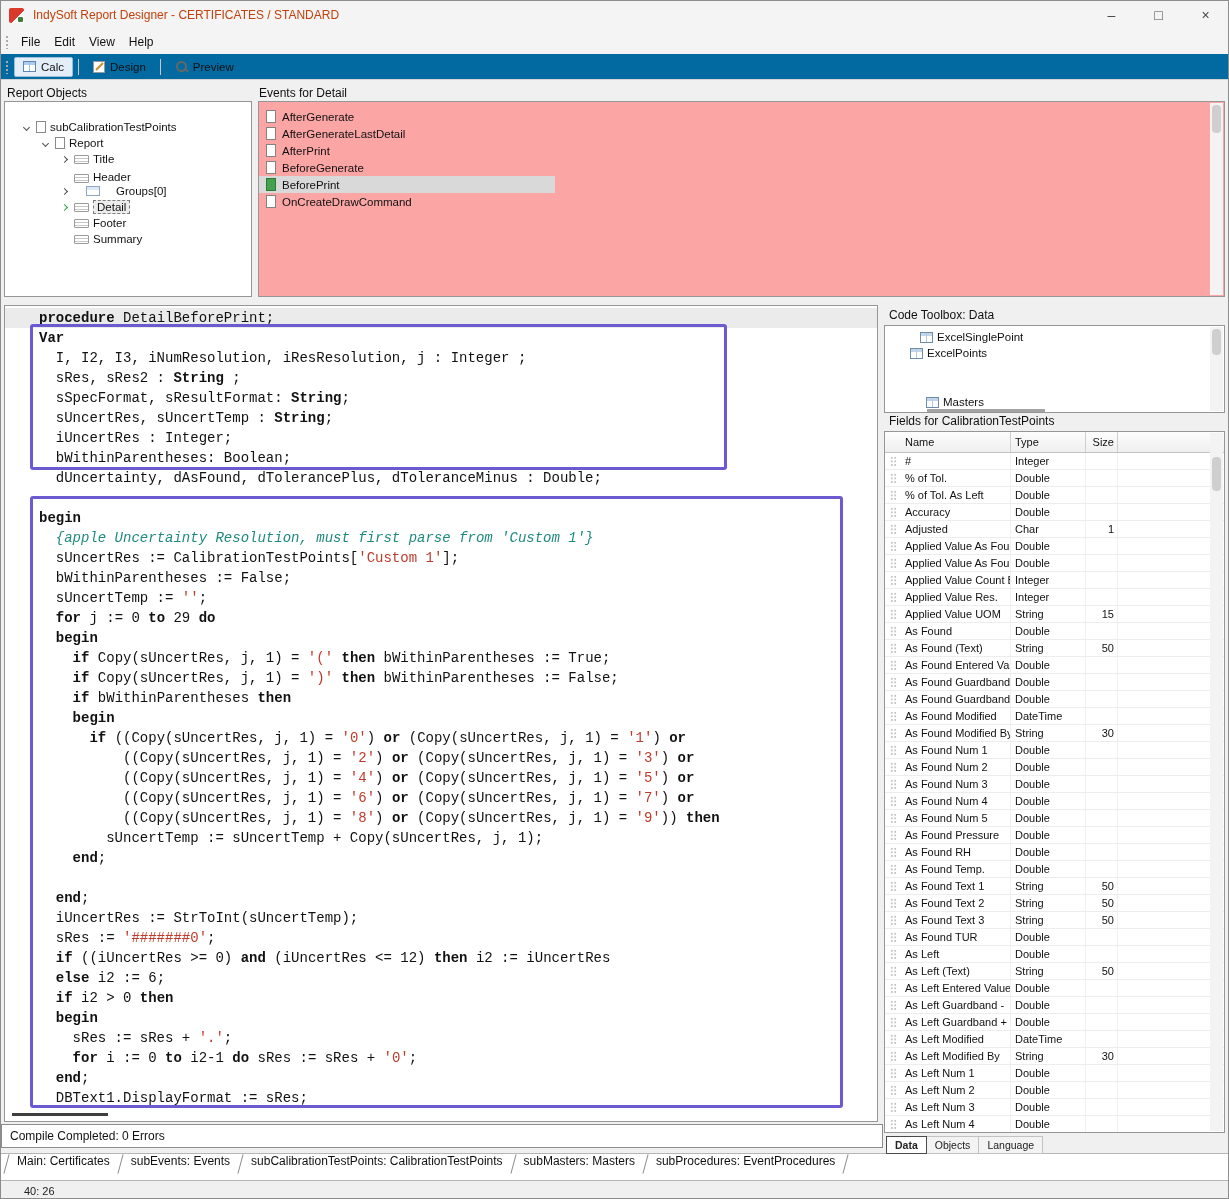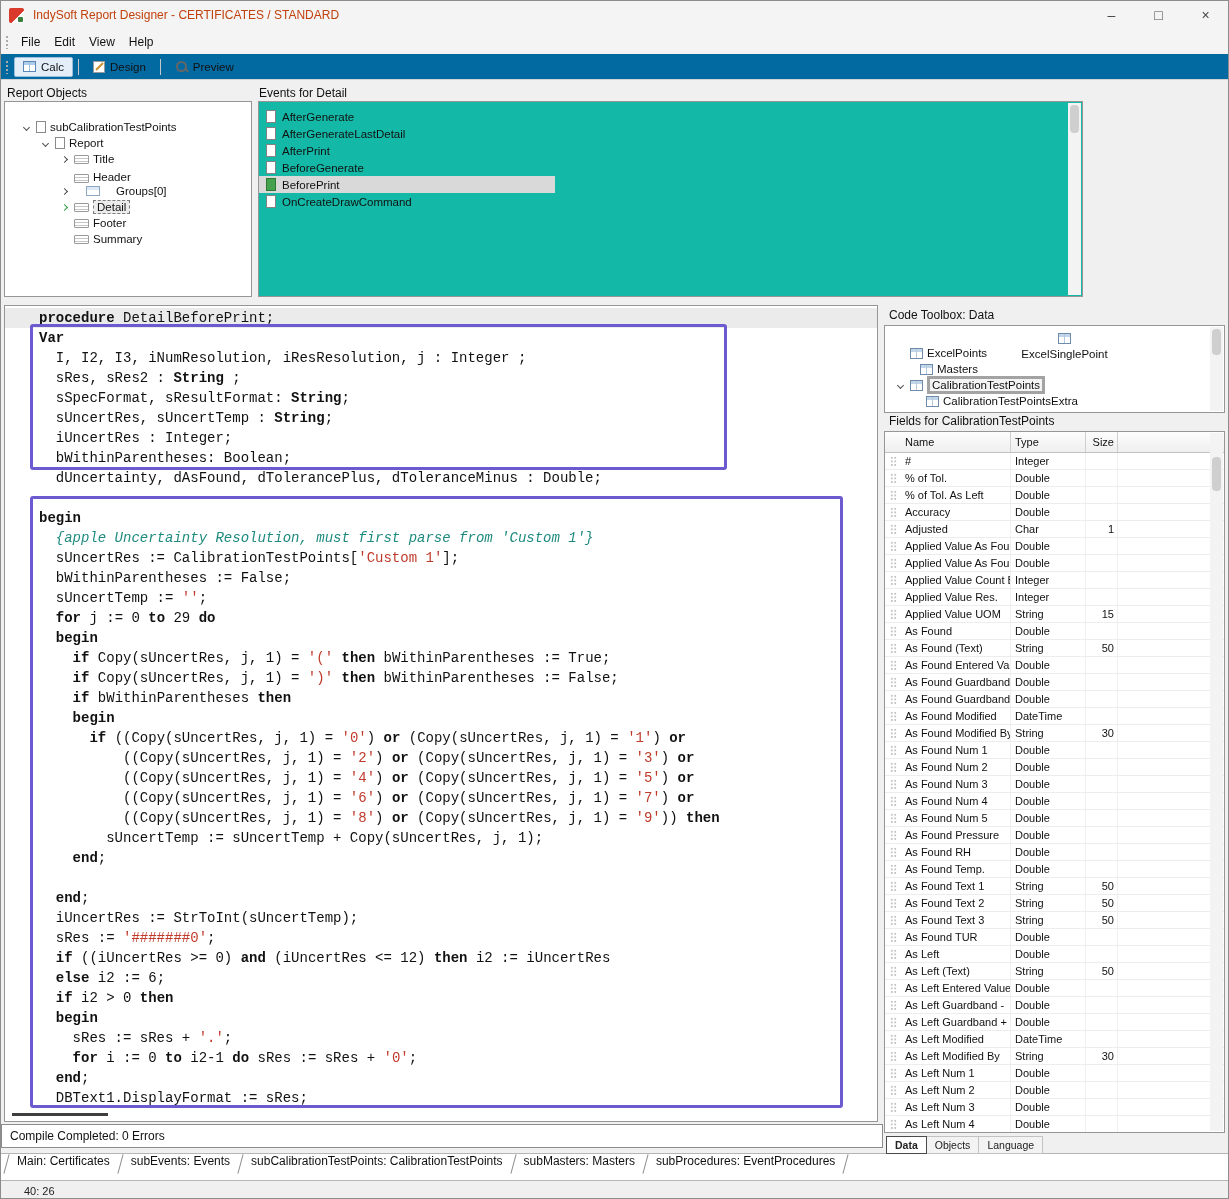--- a/index.html
+++ b/index.html
@@ -31,21 +31,21 @@
   .icon-design::after{content:"";position:absolute;left:2px;top:7px;width:10px;height:2px;background:#c98f2a;transform:rotate(-45deg);transform-origin:left center}
   .icon-preview{width:13px;height:13px;position:relative}
   .icon-preview::before{content:"";position:absolute;left:1px;top:1px;width:7px;height:7px;border:2px solid #666;border-radius:50%}
   .icon-preview::after{content:"";position:absolute;left:9px;top:9px;width:5px;height:2px;background:#666;transform:rotate(45deg)}
 
   
   .panel-label{position:absolute;font-size:12px;color:#111;white-space:nowrap}
   #lbl-report{left:7px;top:86px}
   #lbl-events{left:259px;top:86px}
   .report-panel{position:absolute;left:4px;top:101px;width:248px;height:196px;background:#fff;border:1px solid #969696;overflow:hidden;padding-top:17px}
-  .events-panel{position:absolute;left:258px;top:101px;width:825px;height:196px;background:#14b8a6;border:1px solid #969696;overflow:hidden;padding-top:6px}
+  .events-panel{position:absolute;left:258px;top:101px;width:967px;height:196px;background:#fca5a5;border:1px solid #969696;overflow:hidden;padding-top:6px}
   .tree-row{display:flex;align-items:center;height:16px;font-size:11.5px;gap:4px;white-space:nowrap}
   .chev-slot{width:11px;display:inline-flex;justify-content:center;flex:none}
   .chev{width:5px;height:5px;border-right:1.5px solid #4f4f4f;border-bottom:1.5px solid #4f4f4f;display:inline-block}
   .chev.right{transform:rotate(-45deg)}
   .chev.down{transform:rotate(45deg)}
   .chev.green{border-color:#2f9e44}
   .icon-band{width:15px;height:9px;border:1px solid #9a9a9a;border-radius:1px;flex:none;background:linear-gradient(to bottom,#fff 0 2px,#c6c6c6 2px 3px,#fff 3px 5px,#c6c6c6 5px 6px,#fff 6px)}
   .icon-groups{width:14px;height:10px;border:1px solid #8fa7c2;flex:none;background:linear-gradient(to bottom,#dce8f4 0 3px,#fff 3px)}
   .icon-report{width:10px;height:12px;background:#fff;border:1px solid #8a8a8a;flex:none}
   .tree-sel{border:1px dashed #7c7c7c;background:#ececec;padding:0 3px}
@@ -276,31 +276,31 @@
     </div>
   <div class="hscroll-thumb"></div>
 <div class="annot" style="left: 25px; top: 18px; width: 697px; height: 146px;"></div>
     <div class="annot" style="left: 25px; top: 190px; width: 813px; height: 612px;"></div>
   </div>
 
 <span class="panel-label" id="lbl-toolbox">Code Toolbox: Data</span>
 
 <div class="toolbox-tree">
   <div>
-      <div class="tb-row" style="padding-left: 20px; flex-direction: column;">
+      <div class="tb-row" style="padding-left: 20px;">
         <span class="chev-slot"></span>
         <span class="ticon icon-table"></span>
         <span>ExcelSinglePoint</span>
       </div>
       <div class="tb-row" style="padding-left: 10px;">
         <span class="chev-slot"></span>
         <span class="ticon icon-table"></span>
         <span>ExcelPoints</span>
       </div>
-      <div class="tb-row" style="padding-left: 20px;">
+      <div class="tb-row" style="padding-left: 26px; margin-top: 33px;">
         <span class="chev-slot"></span>
         <span class="ticon icon-table"></span>
         <span>Masters</span>
       </div>
       <div class="tb-row" style="padding-left: 10px;">
         <span class="chev-slot">
           <span class="chev down"></span>
         </span>
         <span class="ticon icon-table"></span>
         <span class="tb-sel-label">CalibrationTestPoints</span>

